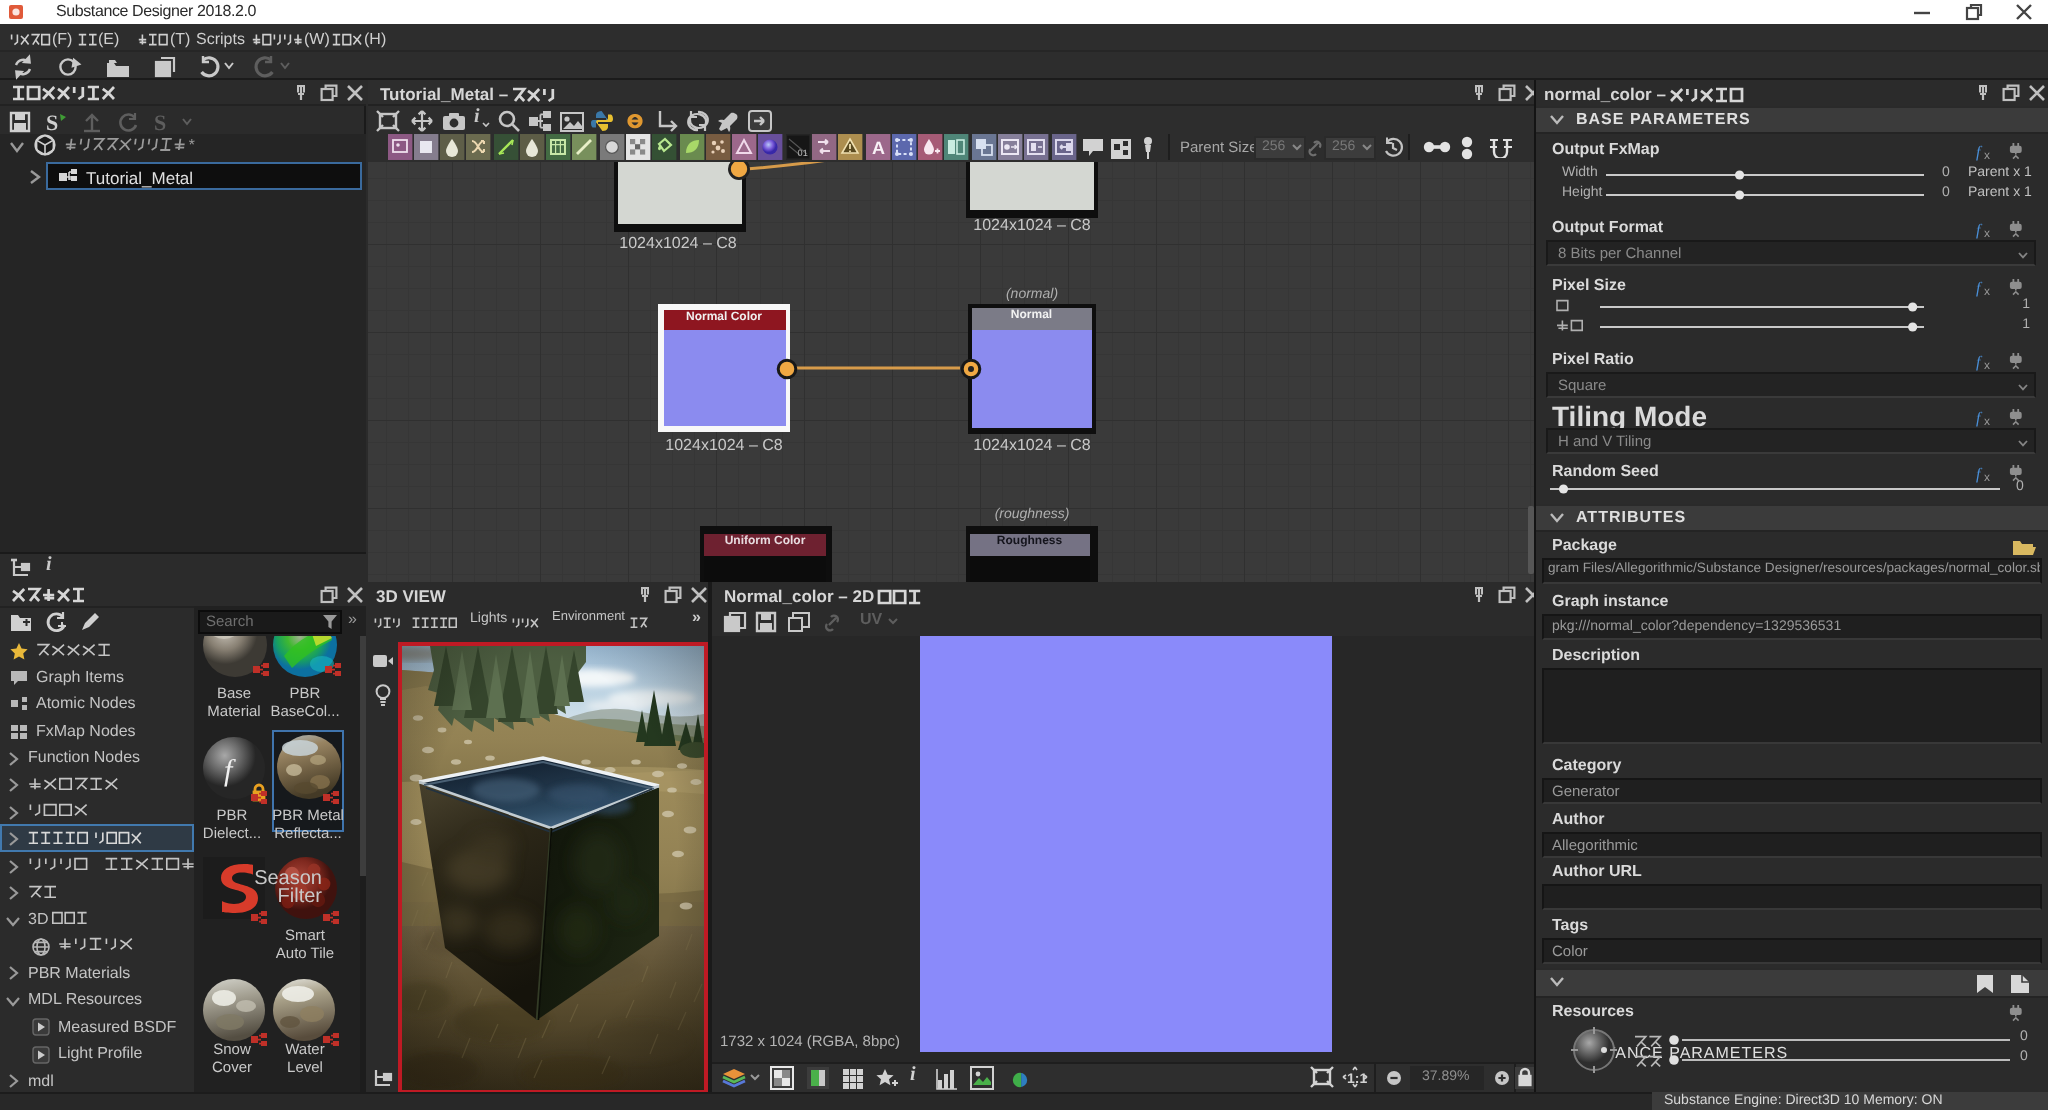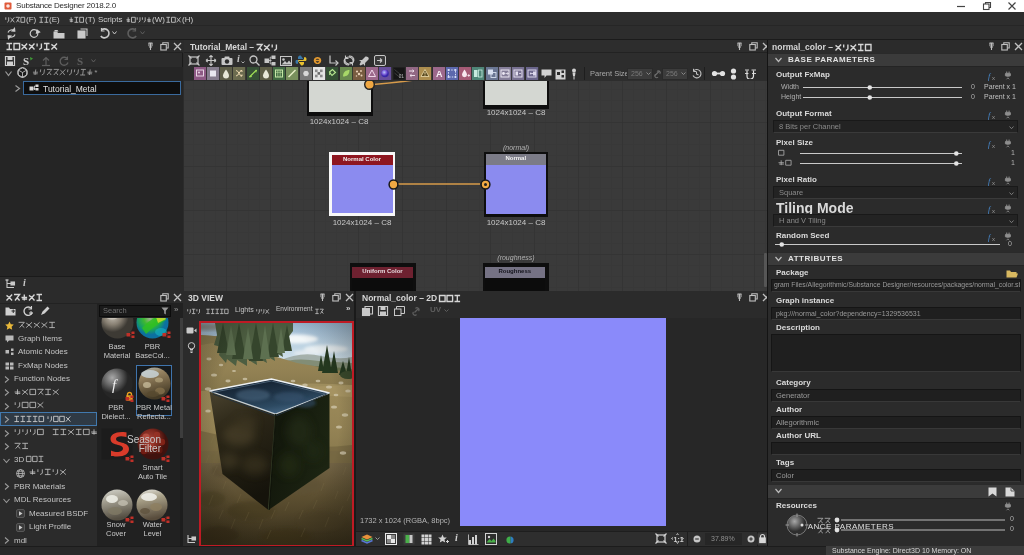--- a/index.html
+++ b/index.html
@@ -1,21 +1,21 @@
 <!DOCTYPE html>
 <html><head><meta charset="utf-8"><style>html,body{margin:0;padding:0;}body{font-family:"Liberation Sans",sans-serif;-webkit-font-smoothing:antialiased;}*{box-sizing:border-box;}</style></head><body>
 <div style="position:relative;width:1024px;height:555px;background:#2b2b2b;overflow:hidden;font-family:'Liberation Sans',sans-serif;">
 <div style="position:absolute;left:0px;top:0px;width:1024px;height:12px;background:#ffffff;"></div>
 <div style="position:absolute;left:4px;top:2px;width:8px;height:8px;">
       <svg width="8" height="8" viewBox="0 0 8 8" style="display:block;overflow:visible">
         <rect x="0.5" y="0.5" width="7" height="7" rx="1" fill="#e05a3a"></rect>
         <circle cx="4" cy="4" r="1.8" fill="#fff" opacity="0.85"></circle>
       </svg>
     </div>
-<div style="position:absolute;left:16px;top:1px;font-size:8px;color:#2a2a2a;white-space:nowrap;line-height:10px;letter-spacing:-0.2px;">Substance Designer 2018.2.0</div>
+<div style="position:absolute;left:28px;top:1px;font-size:8px;color:#2a2a2a;white-space:nowrap;line-height:10px;letter-spacing:-0.2px;">Substance Designer 2018.2.0</div>
 <div style="position:absolute;left:957px;top:5px;width:8px;height:3px;">
       <svg width="8" height="3" viewBox="0 0 8 3" style="display:block;overflow:visible">
         <path d="M0 1.5 H8" stroke="#444" stroke-width="1.2"></path>
       </svg>
     </div>
 <div style="position:absolute;left:983px;top:2px;width:8px;height:8px;">
       <svg width="8" height="8" viewBox="0 0 8 8" style="display:block;overflow:visible">
         <g fill="none" stroke="#444" stroke-width="1.1">
           <rect x="0.5" y="2" width="5.5" height="5.5"></rect>
           <path d="M2.5 2 V0.5 H7.5 V5.5 H6"></path>

